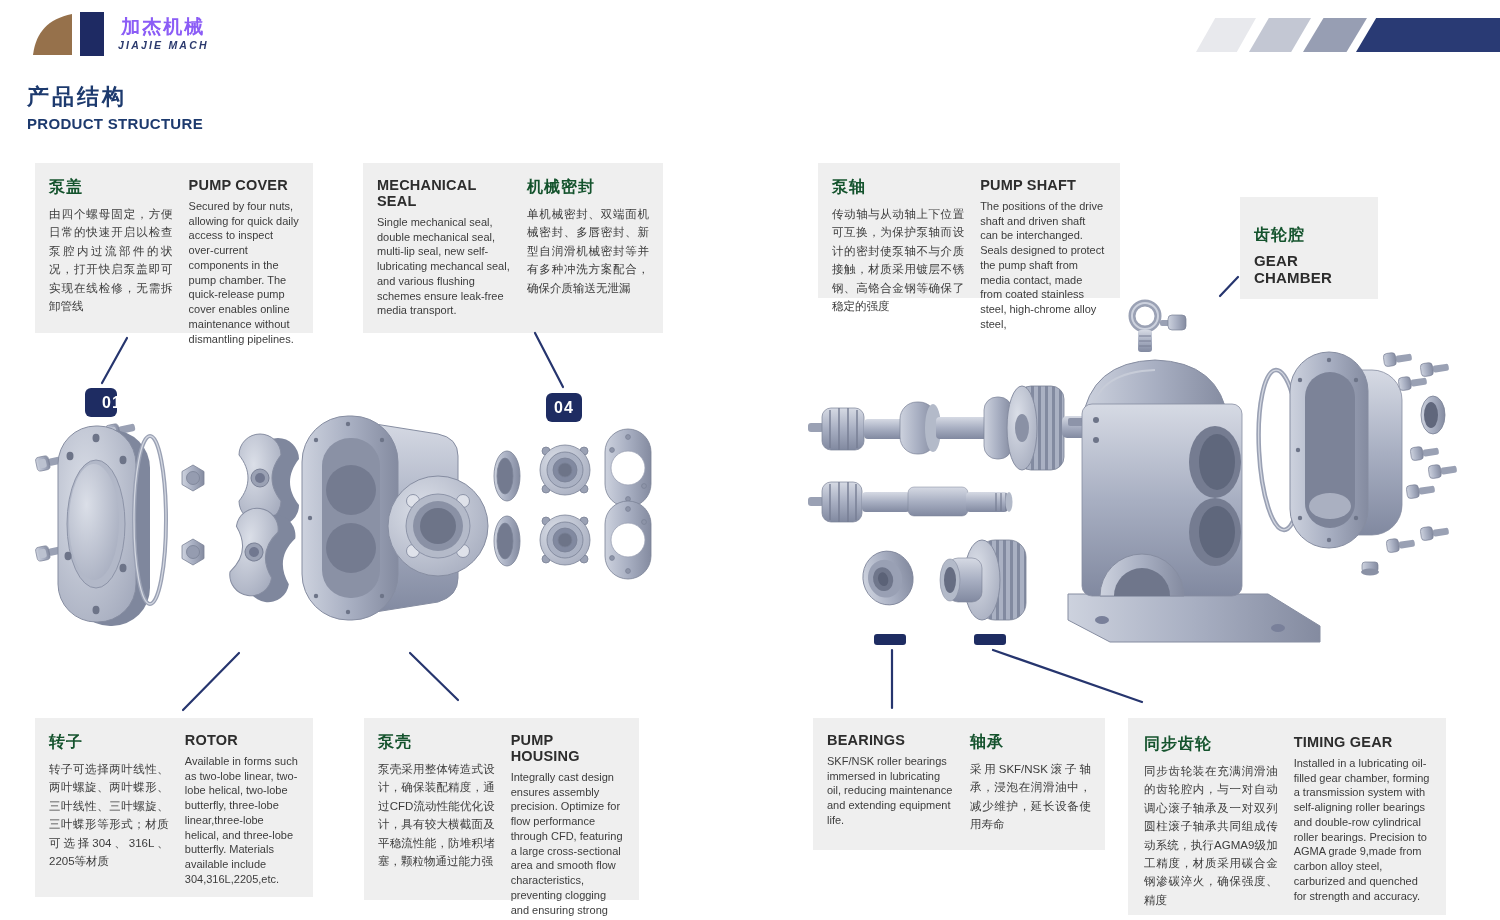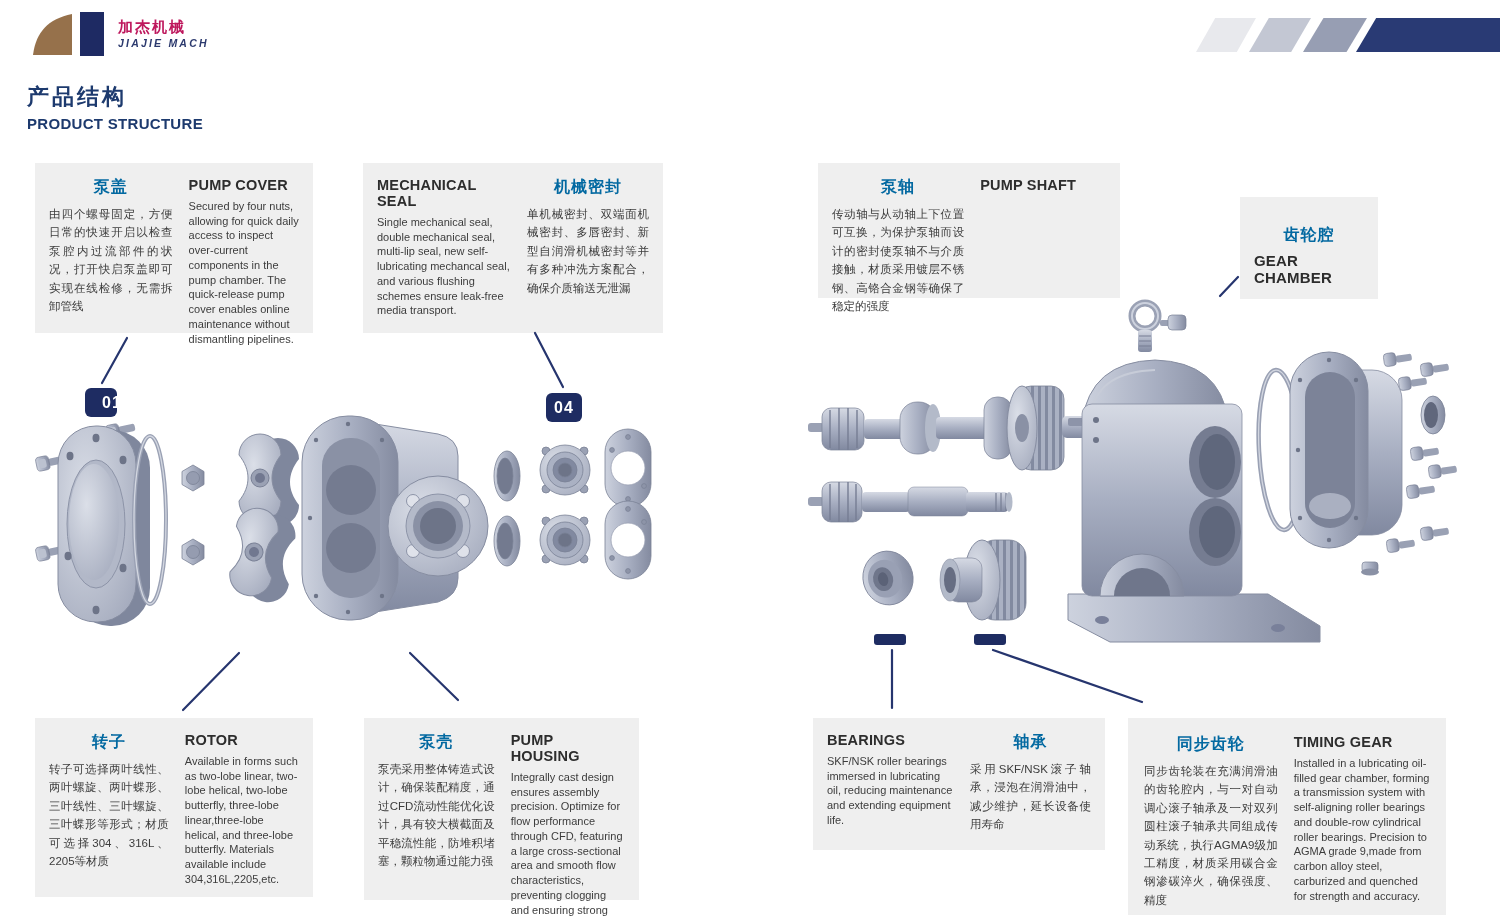--- a/index.html
+++ b/index.html
@@ -4,34 +4,34 @@
 <style>
   * { margin:0; padding:0; box-sizing:border-box; }
   html,body { width:1500px; height:920px; }
   body {
     position:relative; background:#ffffff; overflow:hidden;
     font-family:"Liberation Sans","DejaVu Sans",sans-serif; color:#3a3a3a;
   }
   
   .logo { position:absolute; left:30px; top:10px; display:flex; align-items:center; gap:8px; }
   .logo-text { display:flex; flex-direction:column; line-height:1.05; }
-  .logo-cn { font-size:15px; font-weight:bold; color:#be185d; letter-spacing:2px; }
+  .logo-cn { font-size:19px; font-weight:bold; color:#8b5cf6; letter-spacing:2px;text-align:center; }
   .logo-en { font-size:10.5px; font-weight:bold; color:#2c3a6e; letter-spacing:2.2px; margin-top:3px;font-style:italic; }
   .stripe { position:absolute; top:18px; height:34px; }
   .stripe.s1 { left:1196px; width:60px; background:#e8e9ed; clip-path:polygon(32% 0,100% 0,68% 100%,0 100%); }
   .stripe.s2 { left:1249px; width:62px; background:#c3c7d3; clip-path:polygon(32% 0,100% 0,68% 100%,0 100%); }
   .stripe.s3 { left:1303px; width:64px; background:#979eb3; clip-path:polygon(32% 0,100% 0,68% 100%,0 100%); }
   .stripe.s4 { left:1356px; width:144px; background:#293a74; clip-path:polygon(14% 0,100% 0,100% 100%,0 100%); }
   
   .heading { position:absolute; left:27px; top:82px; }
   .heading-cn { font-size:22px; font-weight:bold; color:#1d3a6e; letter-spacing:3px; }
   .heading-en { font-size:15px; font-weight:bold; color:#1d3a6e; letter-spacing:0.3px; margin-top:3px; }
   
   .callout { position:absolute; background:#efefef; display:grid; gap:0 16px; padding:14px; align-content:start; }
-  .cn-title { font-size:16px; font-weight:bold; color:#0369a1; margin-bottom:7px; letter-spacing:1px;text-align:center; }
+  .cn-title { font-size:16px; font-weight:bold; color:#14532d; margin-bottom:7px; letter-spacing:1px; }
   .en-title { font-size:14.5px; font-weight:bold; color:#2d2d2d; margin-bottom:6px; letter-spacing:0.2px; }
   .cn-body { font-size:11.5px; line-height:1.6; color:#3c3c3c; text-align:justify; }
   .en-body { font-size:11px; line-height:1.34; color:#3c3c3c; }
   #co-pump-cover   { left:35px;   top:163px; width:278px; height:170px; grid-template-columns:1.12fr 1fr; }
   #co-mech-seal    { left:363px;  top:163px; width:300px; height:170px; grid-template-columns:1.1fr 1fr; }
   #co-pump-shaft   { left:818px;  top:163px; width:302px; height:135px; grid-template-columns:1.05fr 1fr; }
   #co-gear-chamber { left:1240px; top:197px; width:138px; height:102px;  grid-template-columns:1fr; padding:28px 14px; }
   #co-rotor        { left:35px;   top:718px; width:278px; height:179px; grid-template-columns:1.05fr 1fr; }
   #co-pump-housing { left:364px;  top:718px; width:275px; height:182px; grid-template-columns:1.02fr 1fr; }
   #co-bearings     { left:813px;  top:718px; width:292px; height:132px; grid-template-columns:1.05fr 1fr; }
@@ -94,20 +94,21 @@
     </div>
 </section>
 
 <section class="callout" id="co-pump-shaft">
   <div>
       <h3 class="cn-title">泵轴</h3>
        <p class="cn-body">传动轴与从动轴上下位置可互换，为保护泵轴而设计的密封使泵轴不与介质接触，材质采用镀层不锈钢、高铬合金钢等确保了稳定的强度</p>
     </div>
   <div>
       <h3 class="en-title">PUMP SHAFT</h3>
+       <p class="en-body">The positions of the drive shaft and driven shaft can be interchanged. Seals designed to protect the pump shaft from media contact, made from coated stainless steel, high-chrome alloy steel,</p>
     </div>
 </section>
 
 <section class="callout" id="co-gear-chamber">
   <div>
       <h3 class="cn-title">齿轮腔</h3>
        <h3 class="en-title">GEAR CHAMBER</h3>
     </div>
 </section>
 

